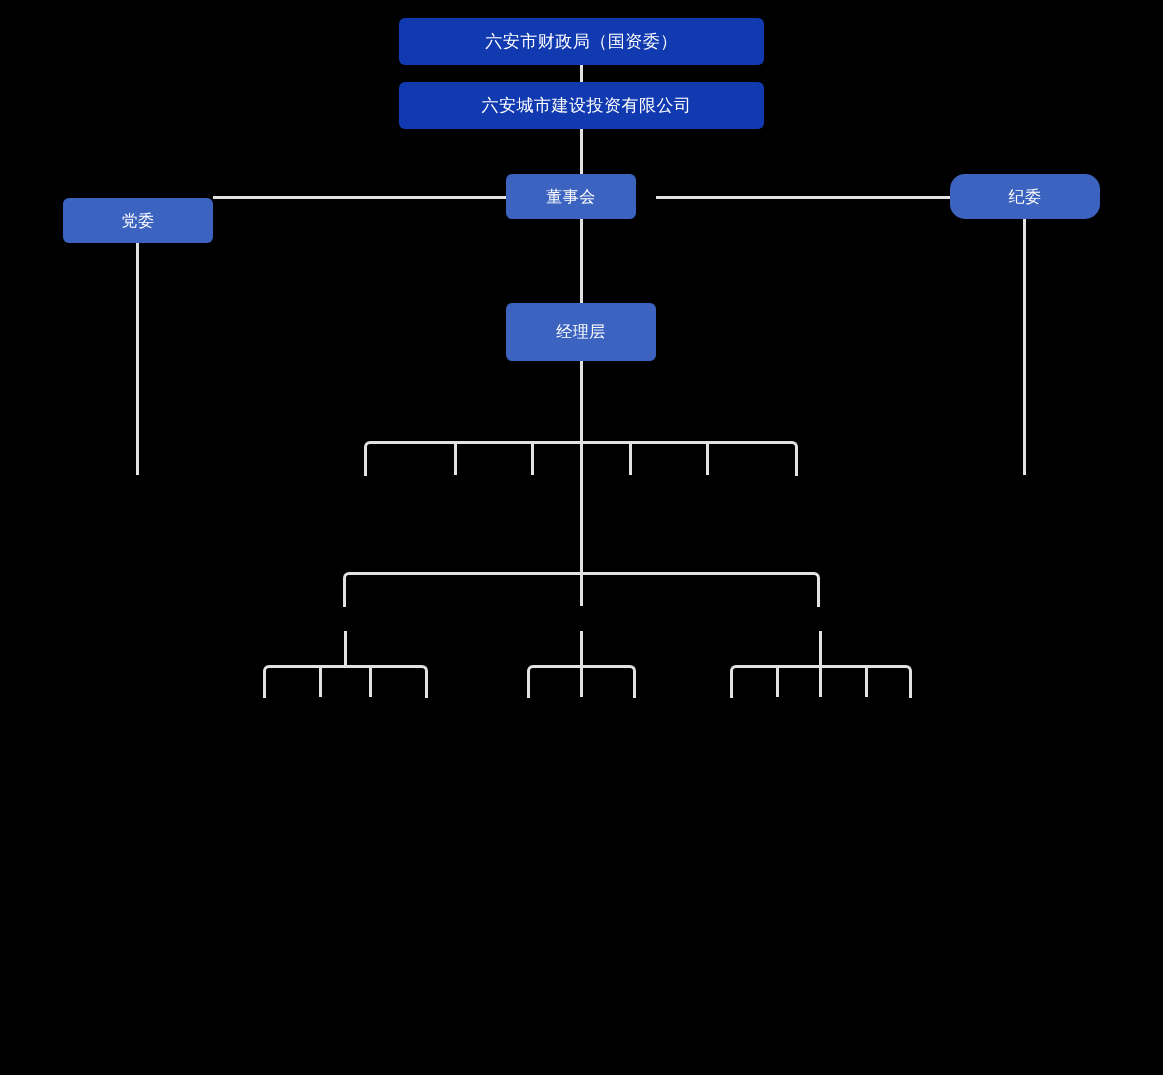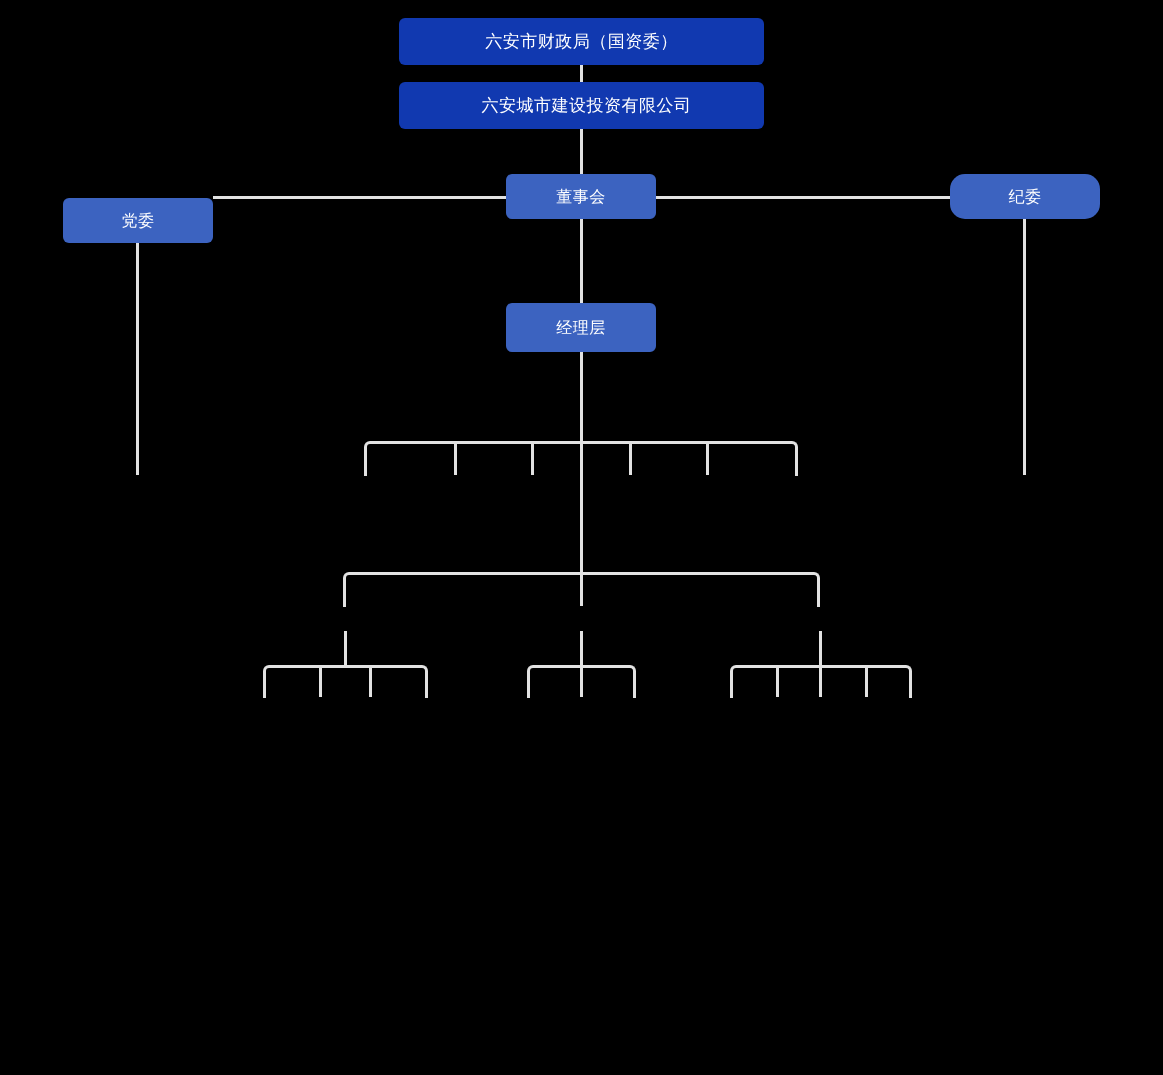--- a/index.html
+++ b/index.html
@@ -115,26 +115,26 @@
     </div>
 
     <div class="node dark" style="left:399px; top:82px; width:365px; height:47px; font-size:17px;padding-left:10px;">
       <span class="node-label">六安城市建设投资有限公司</span>
     </div>
 
     <div class="node medium" style="left:63px; top:174px; width:150px; height:45px; font-size:16px;margin-top:24px;">
       <span class="node-label">党委</span>
     </div>
 
-    <div class="node medium" style="left:506px; top:174px; width:150px; height:45px; font-size:16px;">
+    <div class="node medium" style="left:506px; top:174px; width:130px; height:45px; font-size:16px;">
       <span class="node-label">董事会</span>
     </div>
 
     <div class="node medium" style="left:950px; top:174px; width:150px; height:45px; font-size:16px;border-radius:15px;">
       <span class="node-label">纪委</span>
     </div>
 
-    <div class="node medium" style="left:506px; top:303px; width:150px; height:49px; font-size:16px;">
+    <div class="node medium" style="left:506px; top:303px; width:150px; height:58px; font-size:16px;">
       <span class="node-label">经理层</span>
     </div>
   </div>
 
 </div>
 
 </body></html>

